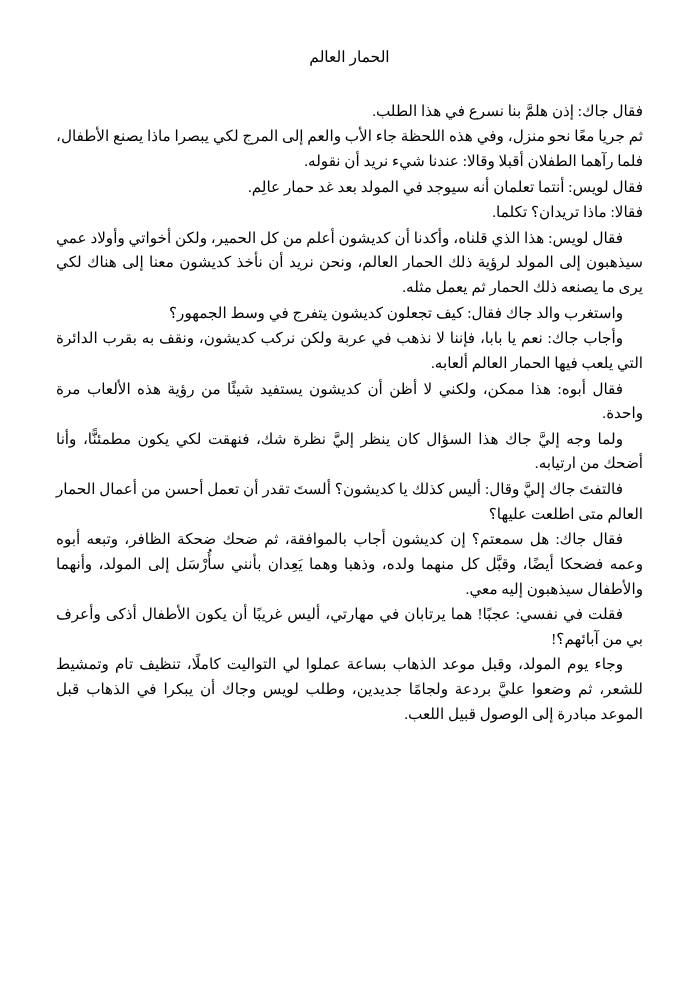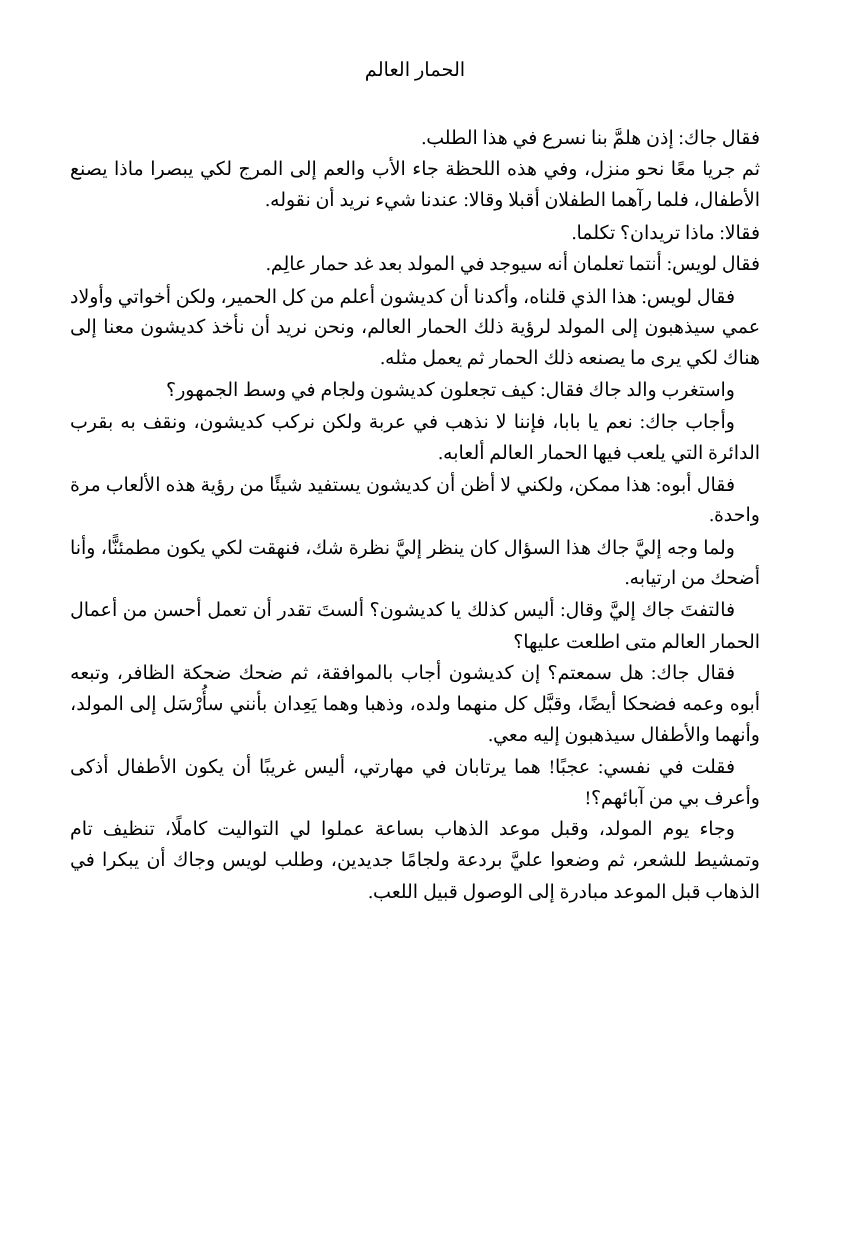--- a/index.html
+++ b/index.html
@@ -12,21 +12,21 @@
     height: 1000px;
     font-family: "Liberation Serif", "DejaVu Serif", serif;
     color: #000000;
     overflow: hidden;
   }
   .page {
     position: relative;
     width: 694px;
     height: 1000px;
     box-sizing: border-box;
-    padding: 46px 86px 0 56px;
+    padding: 46px 51px 0 56px;
   }
   .doc-title {
     text-align: center;
     font-size: 15.5px;
     line-height: 1.4;
     margin: 0 0 24px 0;
     font-weight: normal;
   }
   .body-text {
     font-size: 15.2px;
@@ -46,24 +46,24 @@
 </head>
 <body>
 
 <div class="page">
 
   <div class="doc-title">الحمار العالم</div>
 
   <div class="body-text">
     <p class="para no-indent">فقال جاك: إذن هلمَّ بنا نسرع في هذا الطلب.</p>
     <p class="para no-indent">ثم جريا معًا نحو منزل، وفي هذه اللحظة جاء الأب والعم إلى المرج لكي يبصرا ماذا يصنع الأطفال، فلما رآهما الطفلان أقبلا وقالا: عندنا شيء نريد أن نقوله.</p>
+    <p class="para no-indent">فقال لويس: أنتما تعلمان أنه سيوجد في المولد بعد غد حمار عالِم.</p>
     <p class="para no-indent">فقالا: ماذا تريدان؟ تكلما.</p>
-    <p class="para no-indent">فقال لويس: أنتما تعلمان أنه سيوجد في المولد بعد غد حمار عالِم.</p>
     <p class="para">فقال لويس: هذا الذي قلناه، وأكدنا أن كديشون أعلم من كل الحمير، ولكن أخواتي وأولاد عمي سيذهبون إلى المولد لرؤية ذلك الحمار العالم، ونحن نريد أن نأخذ كديشون معنا إلى هناك لكي يرى ما يصنعه ذلك الحمار ثم يعمل مثله.</p>
-    <p class="para">واستغرب والد جاك فقال: كيف تجعلون كديشون ولجام في وسط الجمهور؟</p>
+    <p class="para">واستغرب والد جاك فقال: كيف تجعلون كديشون يتفرج في وسط الجمهور؟</p>
     <p class="para">وأجاب جاك: نعم يا بابا، فإننا لا نذهب في عربة ولكن نركب كديشون، ونقف به بقرب الدائرة التي يلعب فيها الحمار العالم ألعابه.</p>
     <p class="para">فقال أبوه: هذا ممكن، ولكني لا أظن أن كديشون يستفيد شيئًا من رؤية هذه الألعاب مرة واحدة.</p>
     <p class="para">ولما وجه إليَّ جاك هذا السؤال كان ينظر إليَّ نظرة شك، فنهقت لكي يكون مطمئنًّا، وأنا أضحك من ارتيابه.</p>
     <p class="para">فالتفتَ جاك إليَّ وقال: أليس كذلك يا كديشون؟ ألستَ تقدر أن تعمل أحسن من أعمال الحمار العالم متى اطلعت عليها؟</p>
     <p class="para">فقال جاك: هل سمعتم؟ إن كديشون أجاب بالموافقة، ثم ضحك ضحكة الظافر، وتبعه أبوه وعمه فضحكا أيضًا، وقبَّل كل منهما ولده، وذهبا وهما يَعِدان بأنني سأُرْسَل إلى المولد، وأنهما والأطفال سيذهبون إليه معي.</p>
     <p class="para">فقلت في نفسي: عجبًا! هما يرتابان في مهارتي، أليس غريبًا أن يكون الأطفال أذكى وأعرف بي من آبائهم؟!</p>
     <p class="para">وجاء يوم المولد، وقبل موعد الذهاب بساعة عملوا لي التواليت كاملًا، تنظيف تام وتمشيط للشعر، ثم وضعوا عليَّ بردعة ولجامًا جديدين، وطلب لويس وجاك أن يبكرا في الذهاب قبل الموعد مبادرة إلى الوصول قبيل اللعب.</p>
   </div>
 
 </div>

